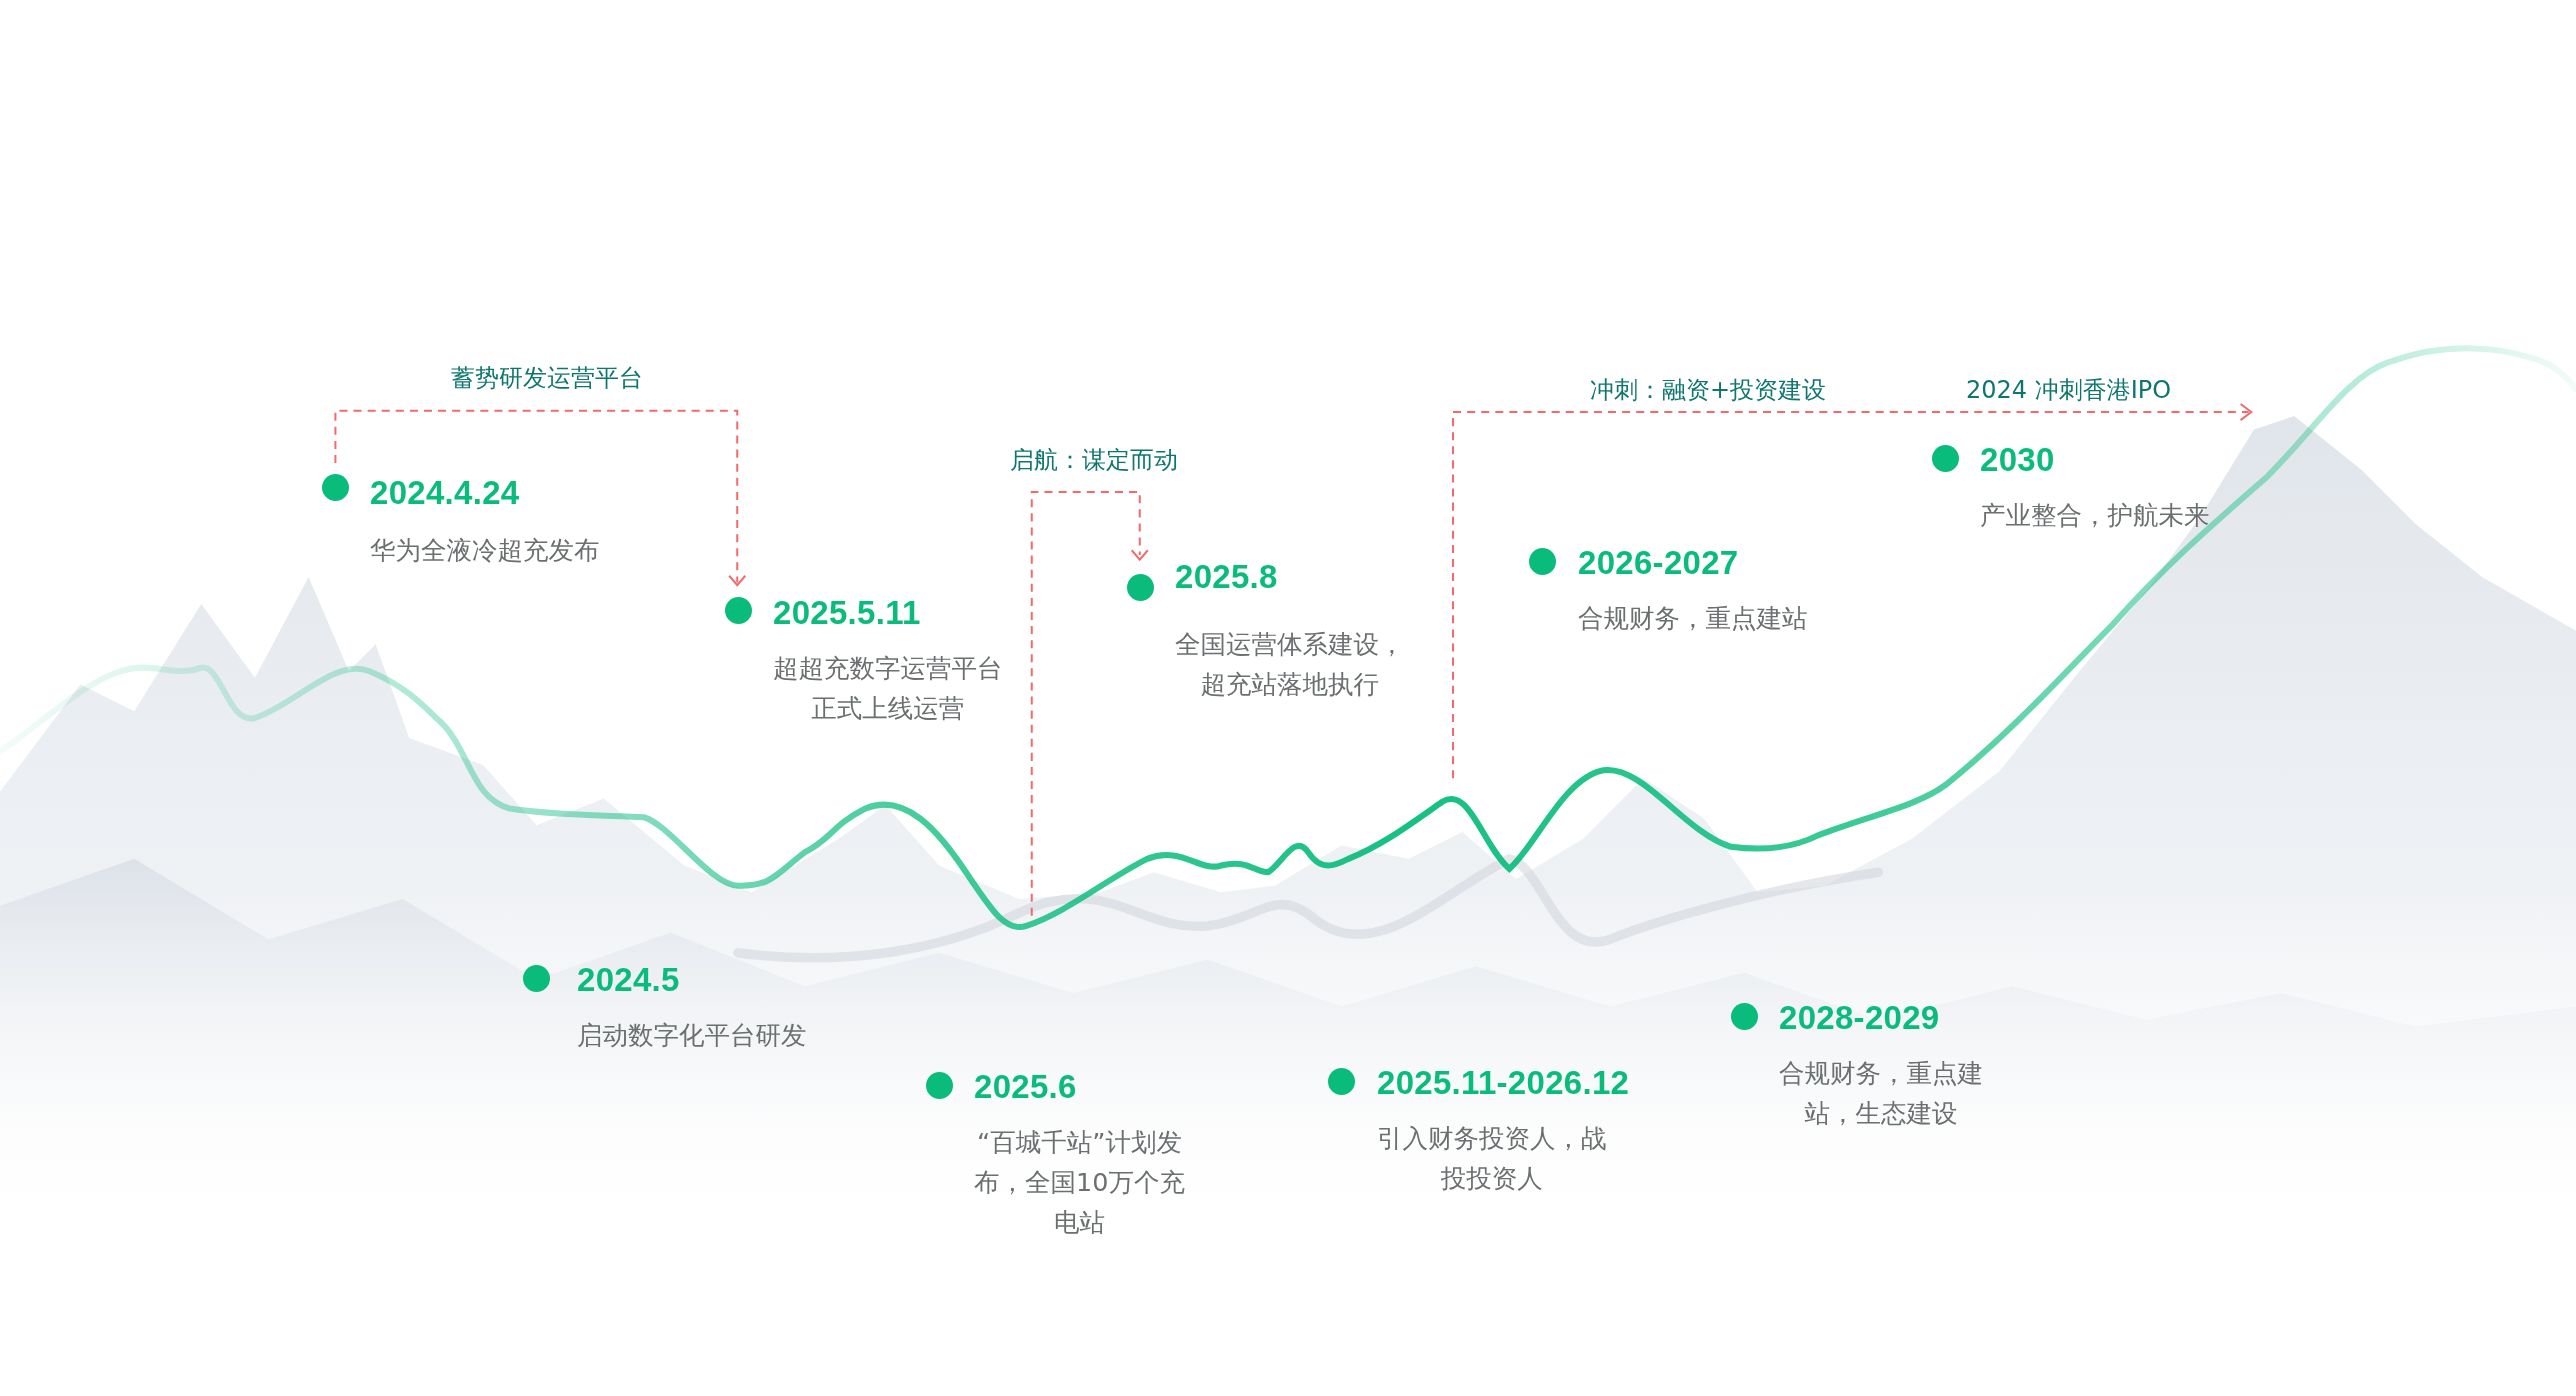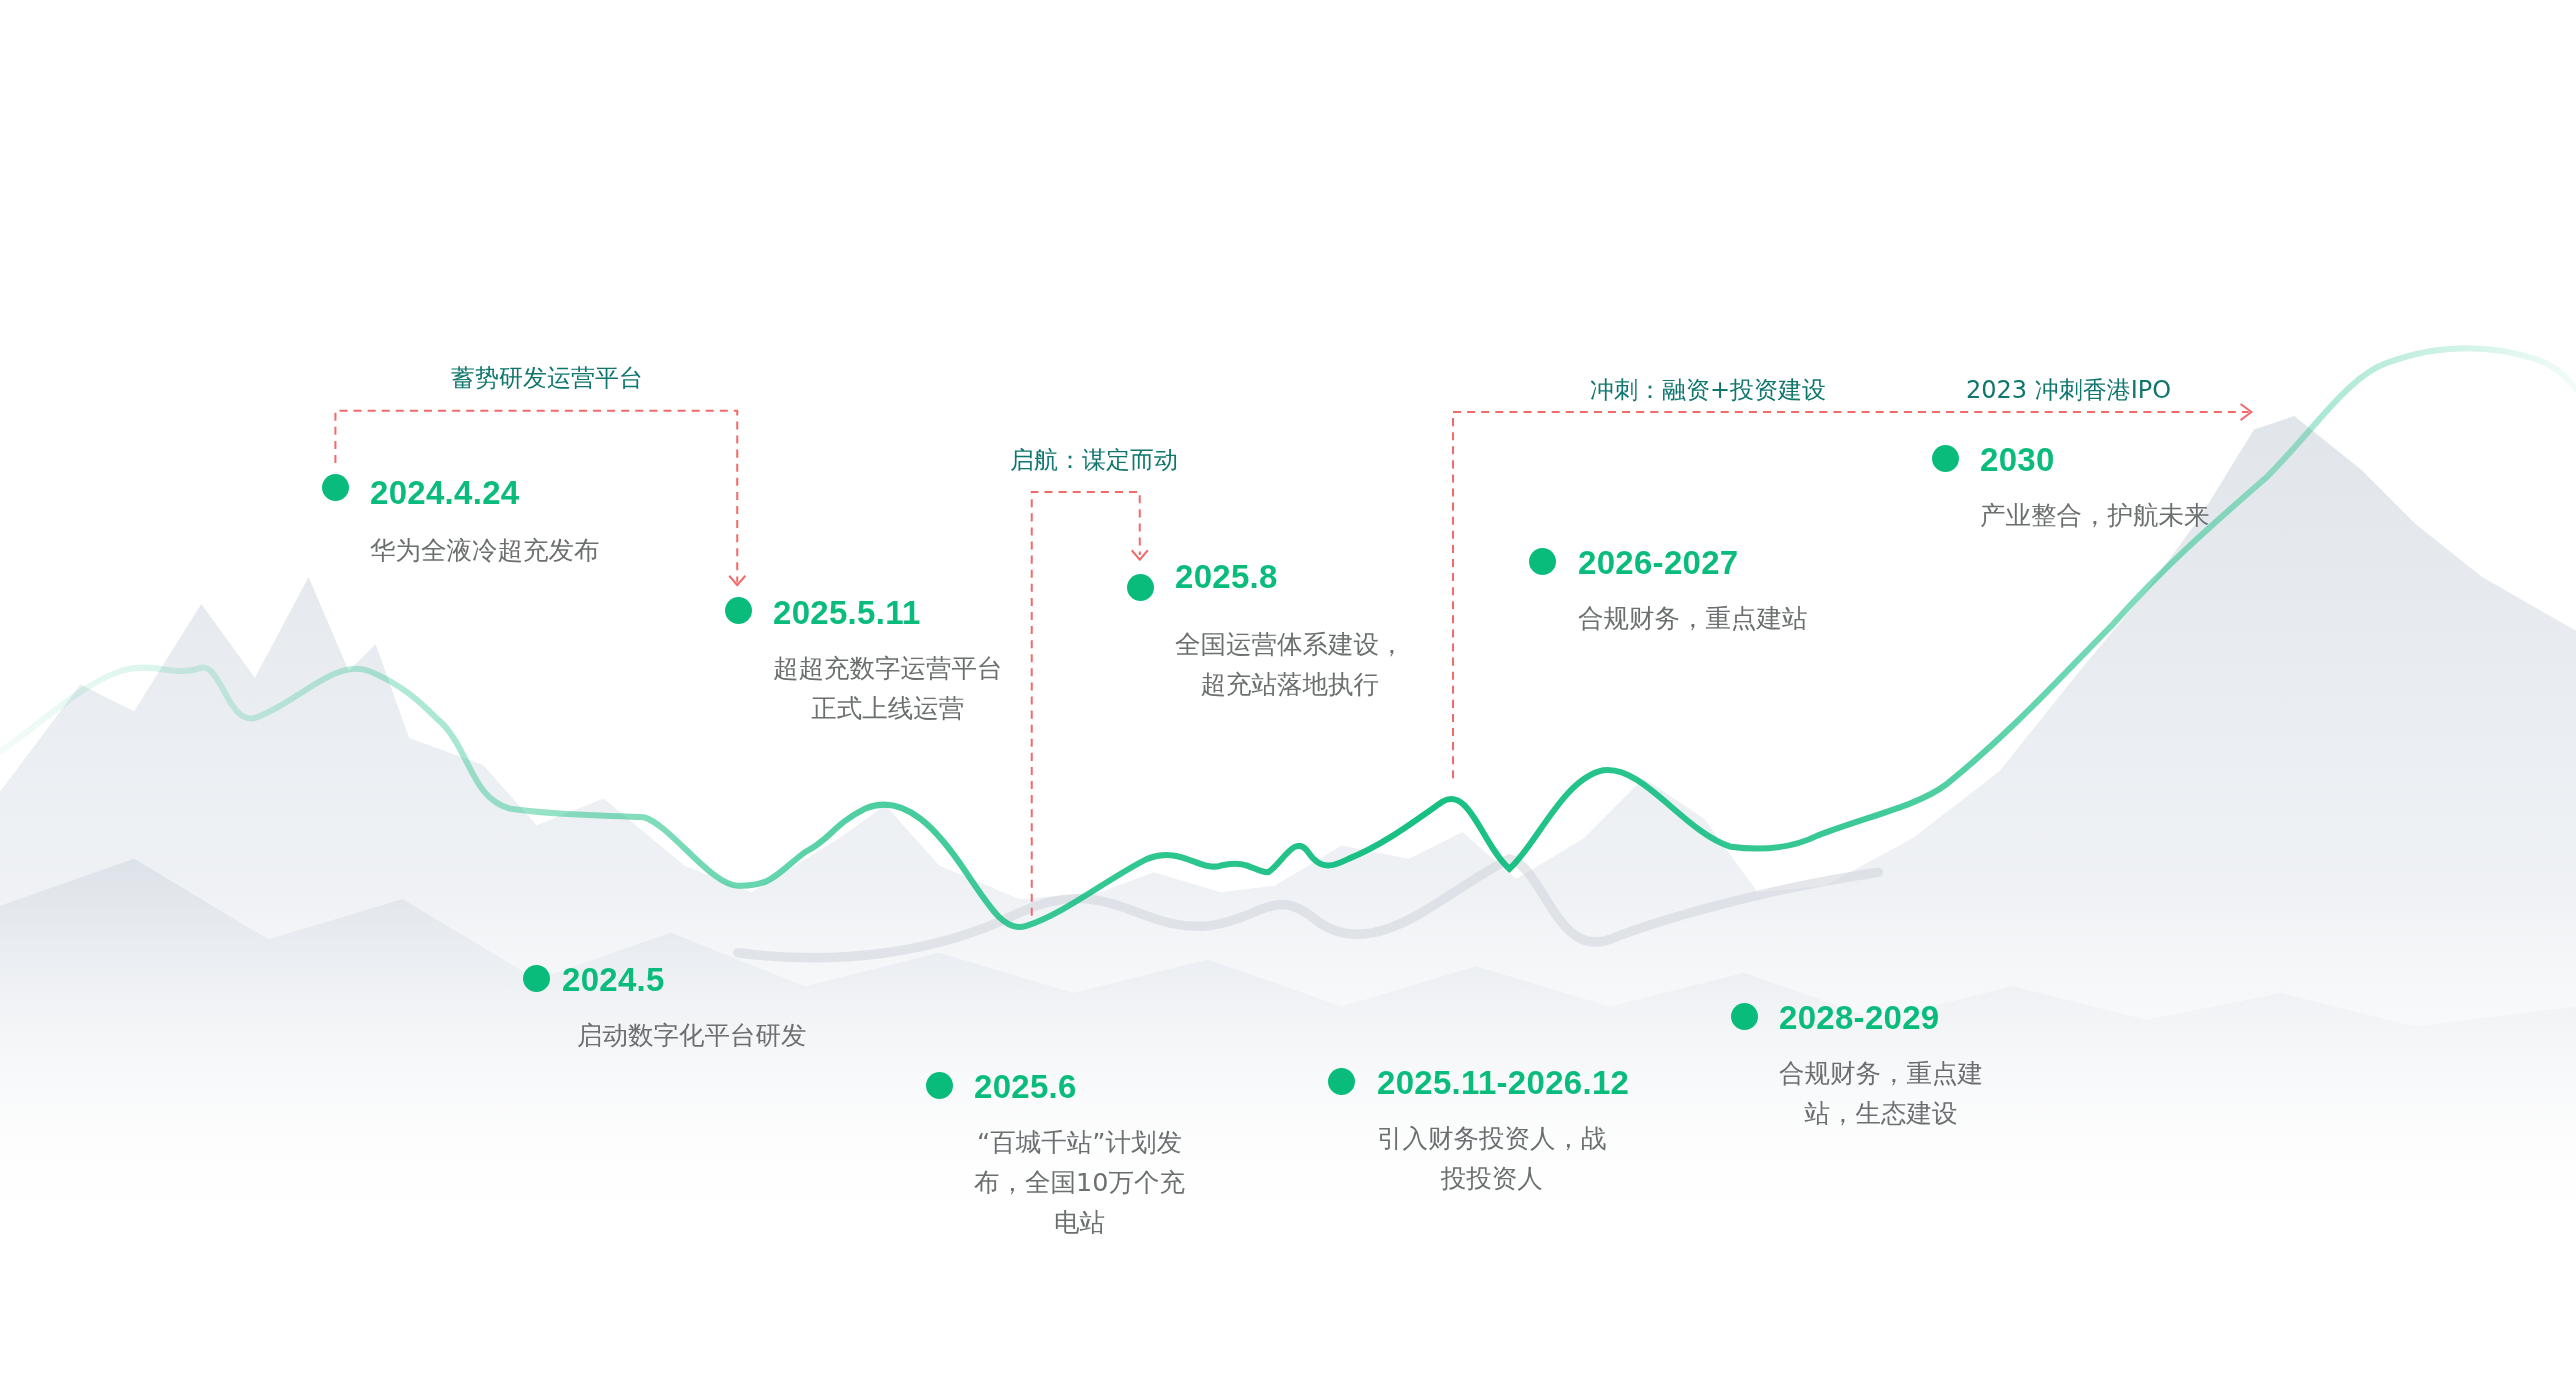--- a/index.html
+++ b/index.html
@@ -84,33 +84,33 @@
       <line x1="2000" y1="1300" x2="2000" y2="1612" stroke="url(#stemUp)"></line>
       <line x1="2300" y1="837" x2="2300" y2="1175" stroke="url(#stemDown)"></line>
       <line x1="2600" y1="1320" x2="2600" y2="1515" stroke="url(#stemUp)"></line>
       <line x1="2900" y1="683" x2="2900" y2="1150" stroke="url(#stemDown)"></line>
     </g>
   </svg>
 
   <div class="phase" style="left:451px; top:366px;">蓄势研发运营平台</div>
   <div class="phase" style="left:1010px; top:448px;">启航：谋定而动</div>
   <div class="phase" style="left:1590px; top:378px;">冲刺：融资+投资建设</div>
-  <div class="phase" style="left:1966px; top:378px;">2023 冲刺香港IPO</div>
+  <div class="phase" style="left:1966px; top:378px;">2024 冲刺香港IPO</div>
 
   <div class="marker">
     <div class="dot" style="left:322px; top:474px;"></div>
     <div class="date" style="left:370px; top:476px;">2024.4.24</div>
     <div class="desc" style="left:370px; top:530px;">
       <div>华为全液冷超充发布</div>
     </div>
   </div>
 
   <div class="marker">
     <div class="dot" style="left:523px; top:965px;"></div>
-    <div class="date" style="left:562px; top:963px;">2024.5</div>
+    <div class="date" style="left:577px; top:963px;">2024.5</div>
     <div class="desc" style="left:577px; top:1015px;">
       <div>启动数字化平台研发</div>
     </div>
   </div>
 
   <div class="marker">
     <div class="dot" style="left:725px; top:597px;"></div>
     <div class="date" style="left:773px; top:596px;text-align:center;">2025.5.11</div>
     <div class="desc" style="left:773px; top:648px;">
       <div>超超充数字运营平台</div>

